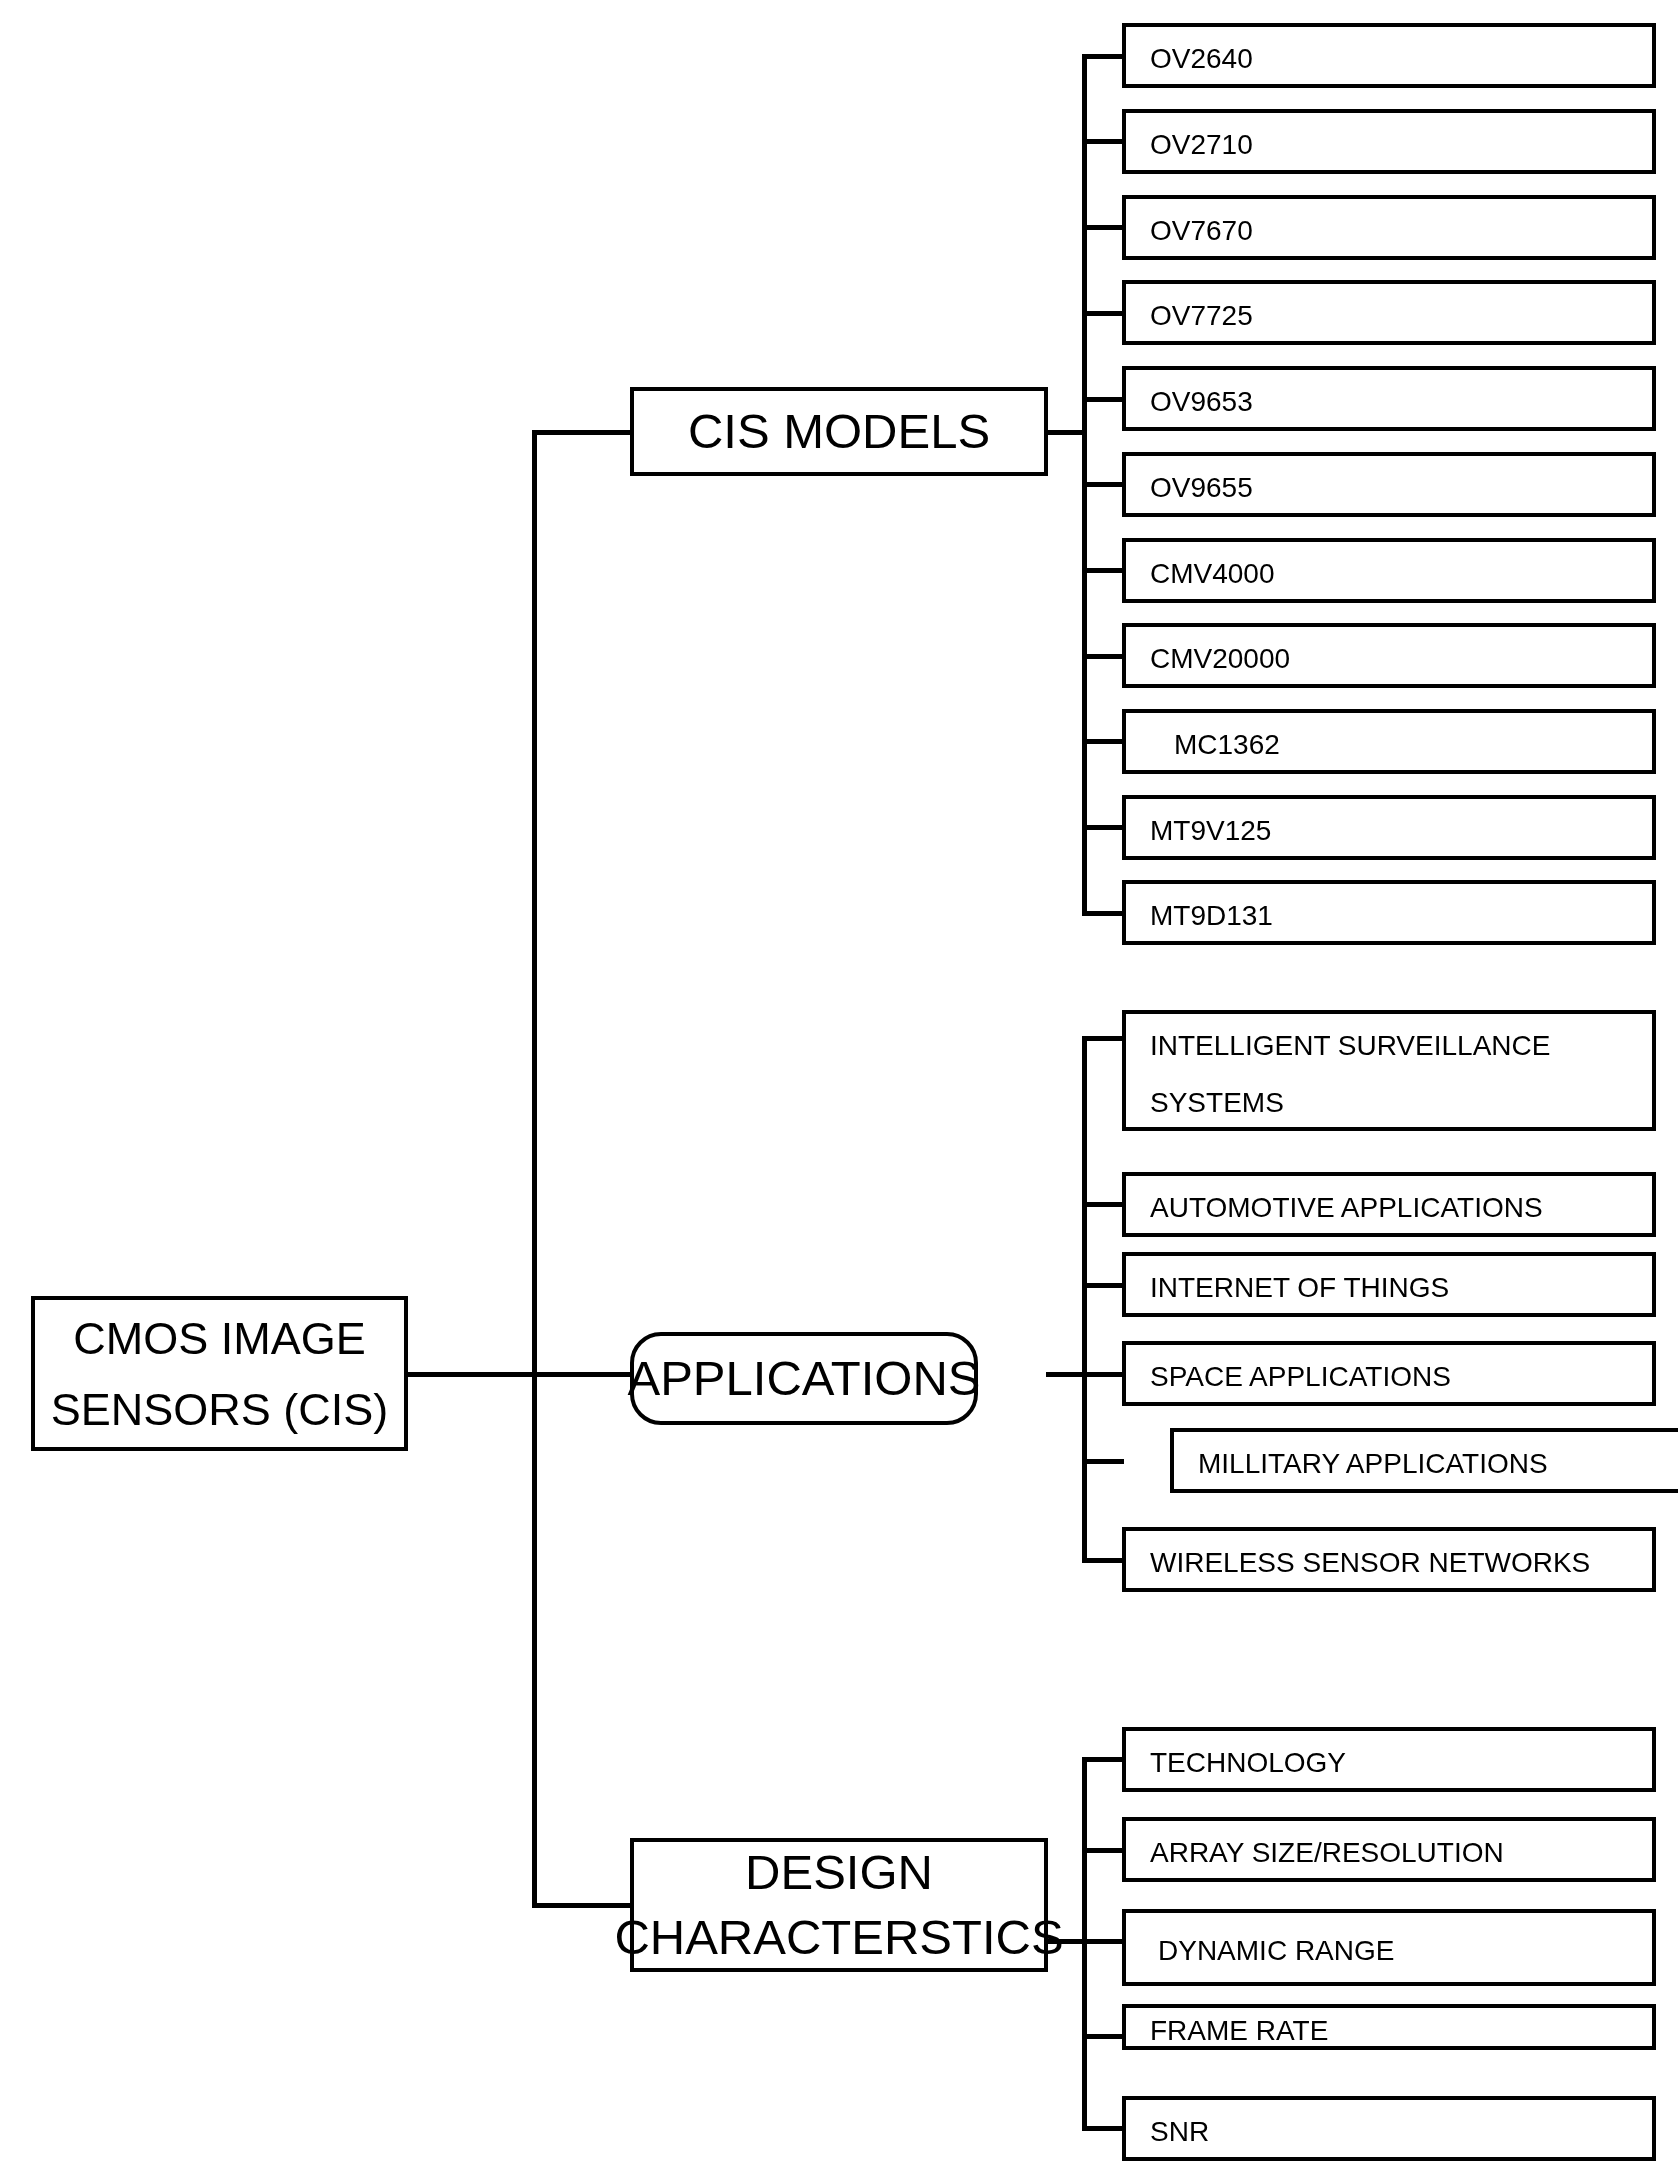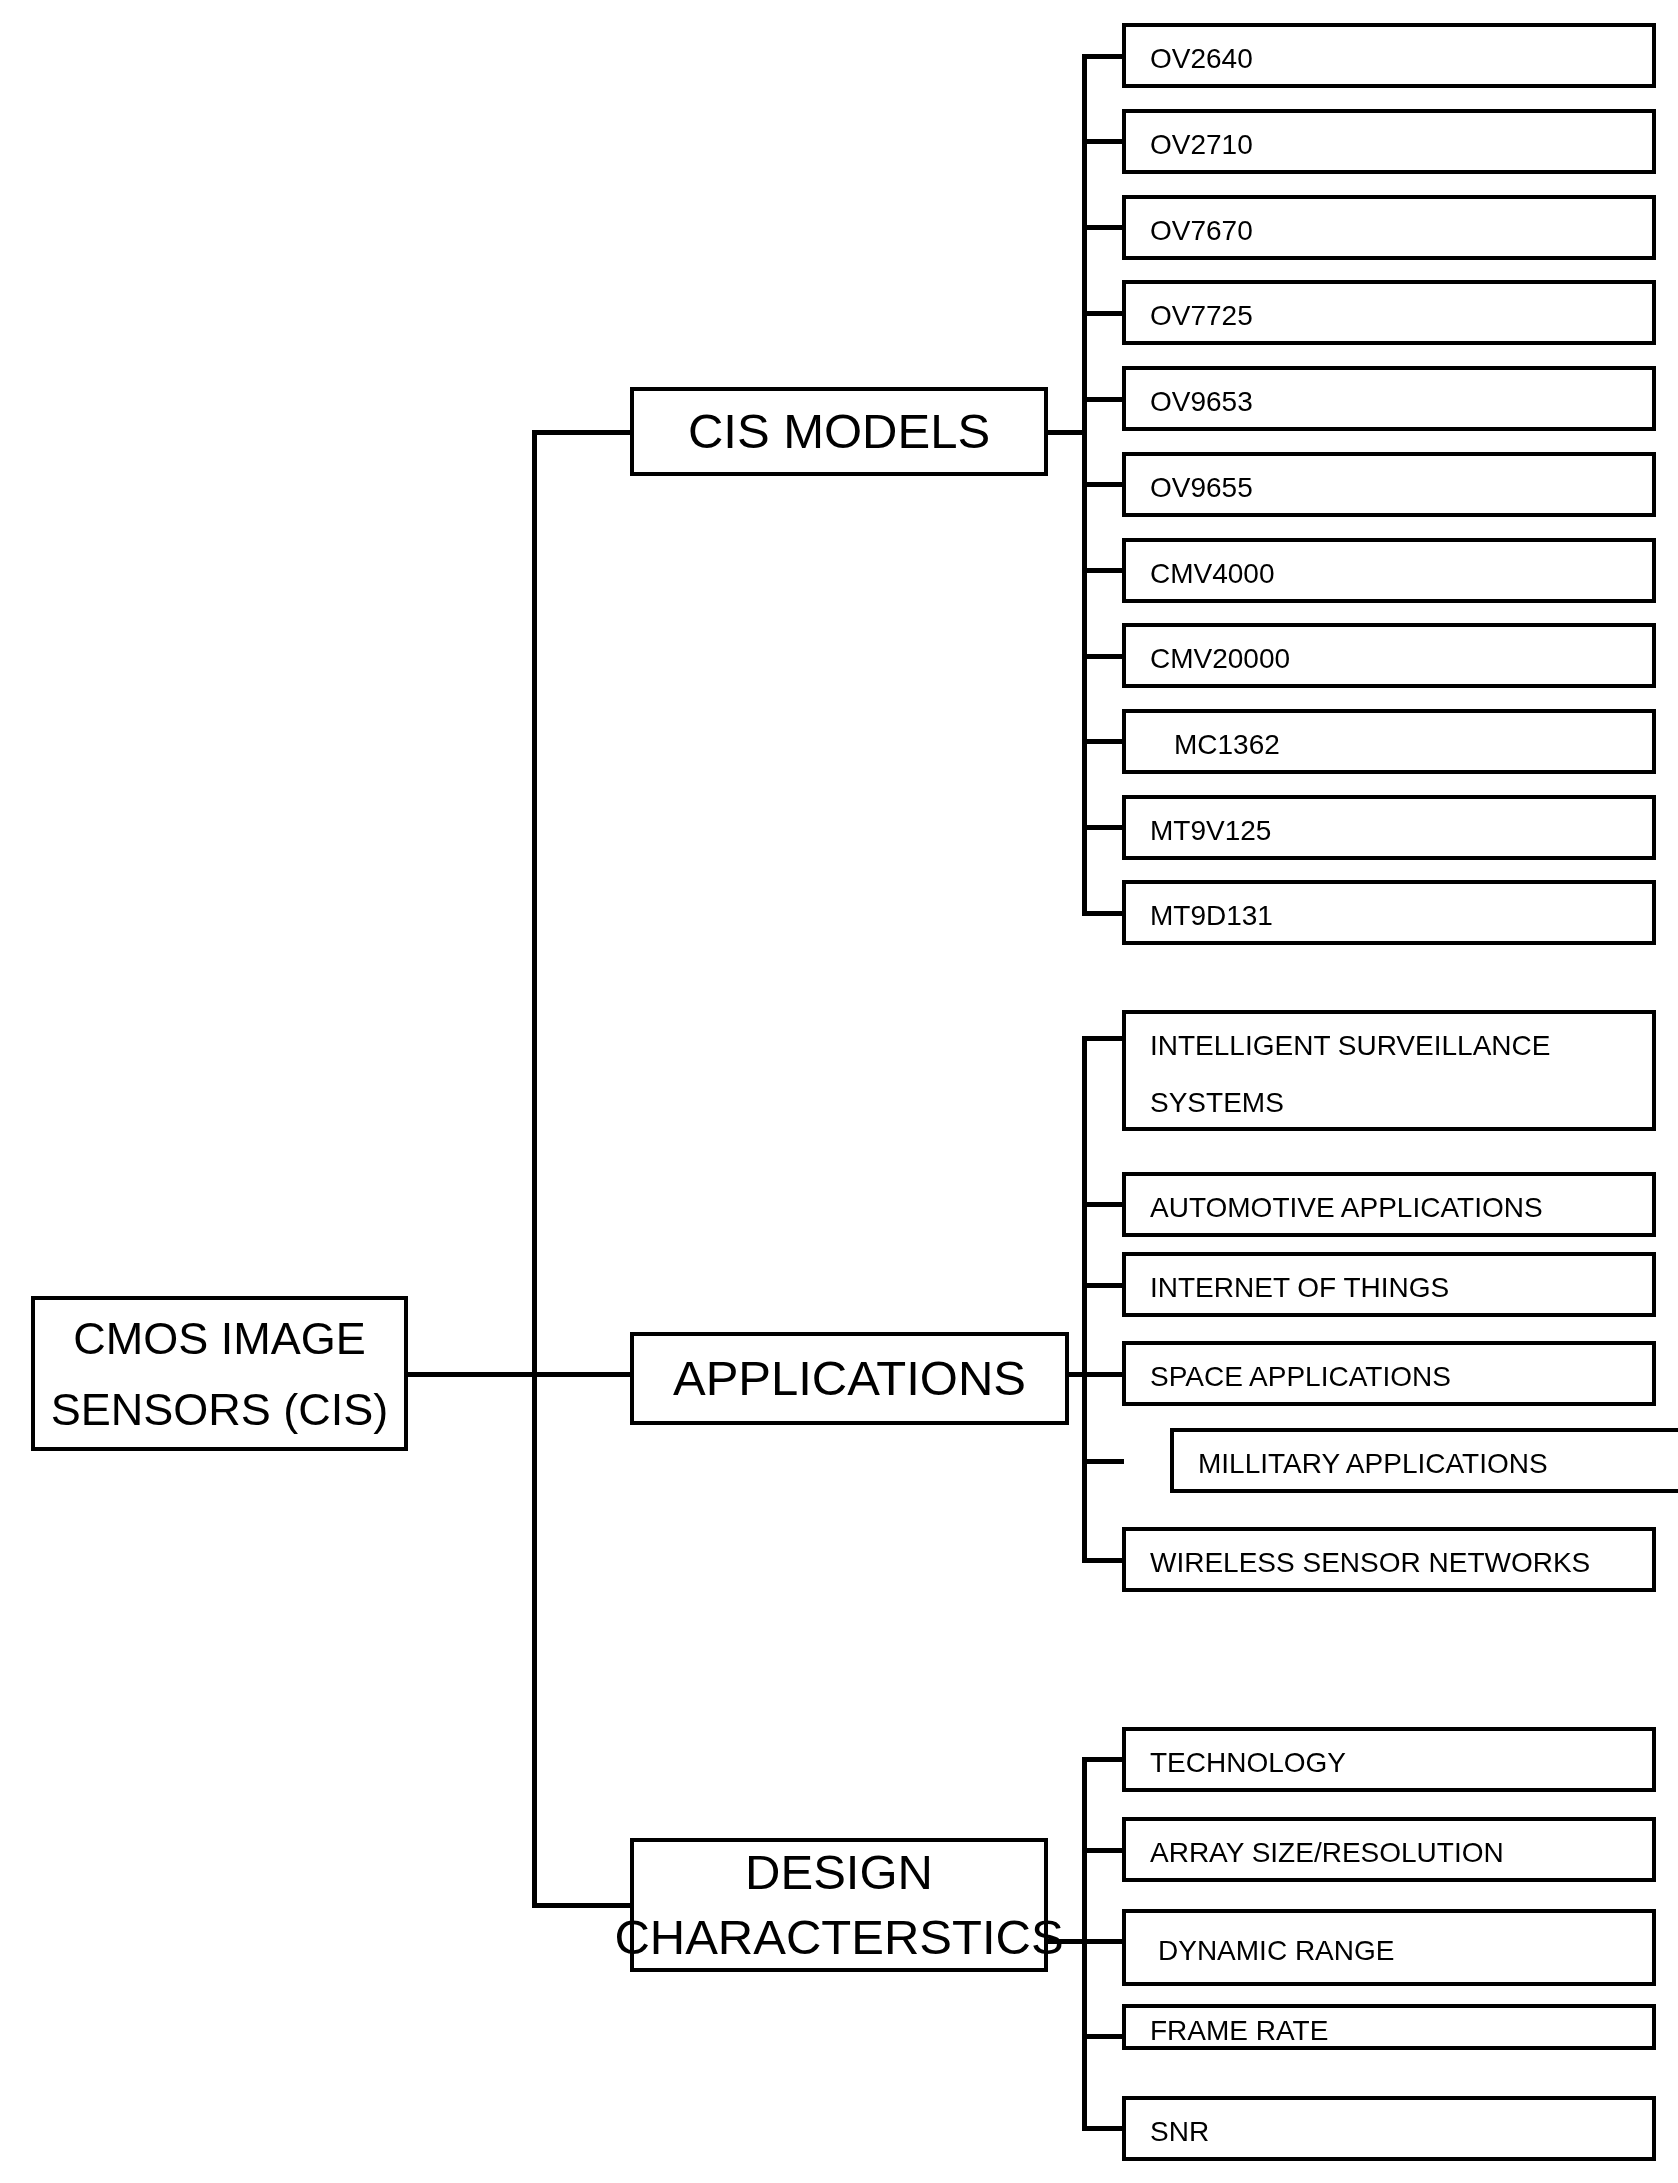--- a/index.html
+++ b/index.html
@@ -92,21 +92,21 @@
 
   <div class="node root-box" style="left:31px; top:1296px; width:377px; height:155px;">
     <span class="nline">CMOS IMAGE</span>
     <span class="nline">SENSORS (CIS)</span>
   </div>
 
   <div class="node branch-box" style="left:630px; top:387px; width:418px; height:89px;">
     <span class="nline">CIS MODELS</span>
   </div>
 
-  <div class="node branch-box" style="left:630px; top:1332px; width:439px; height:93px;">
+  <div class="node branch-box" style="left:630px; top:1332px; width:348px; height:93px;border-radius:31px;">
     <span class="nline">APPLICATIONS</span>
   </div>
 
   <div class="node branch-box" style="left:630px; top:1838px; width:418px; height:134px;">
     <span class="nline">DESIGN</span>
     <span class="nline">CHARACTERSTICS</span>
   </div>
 
   <div id="leaf-group-0">
       <div class="node leaf-box" style="left: 1122px; top: 23px; width: 534px; height: 65px;">

